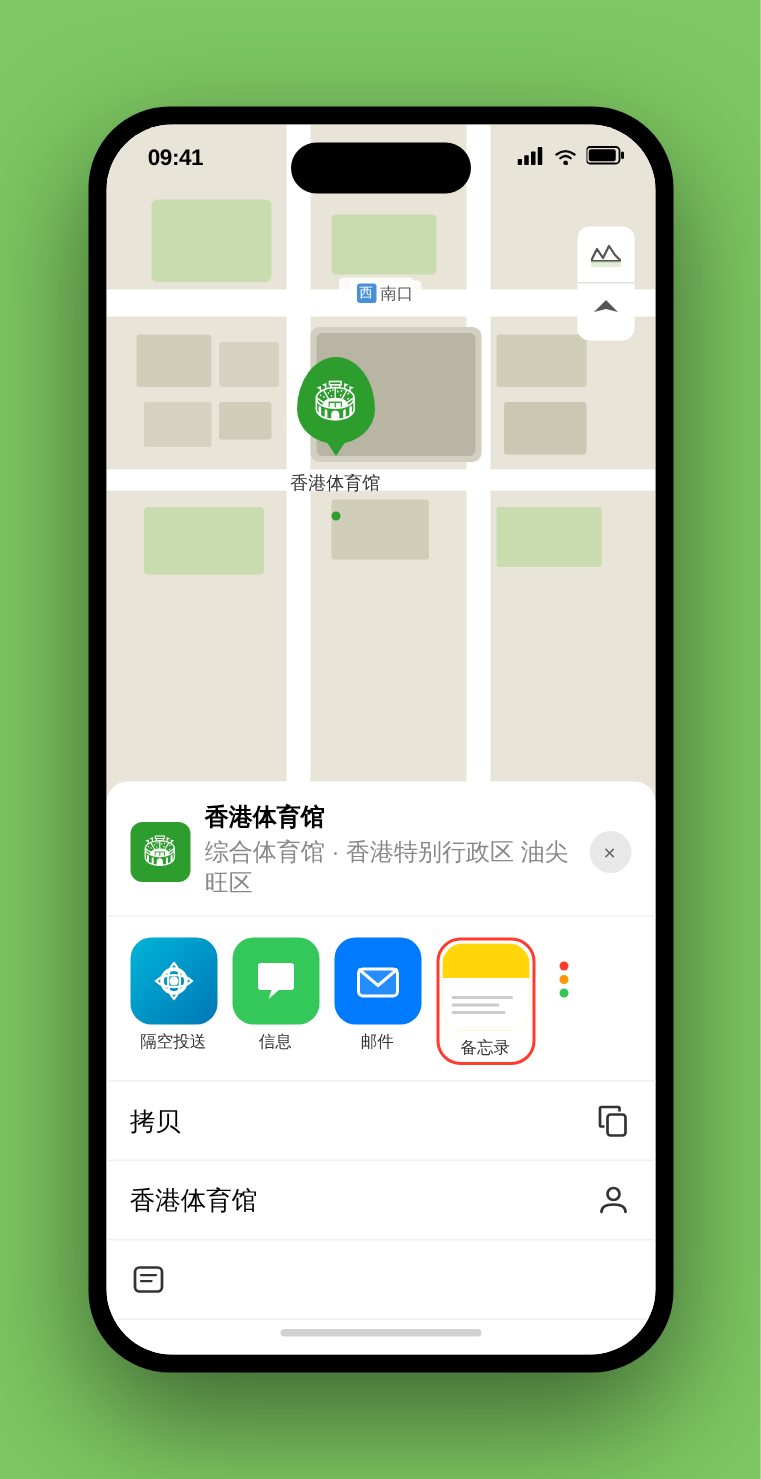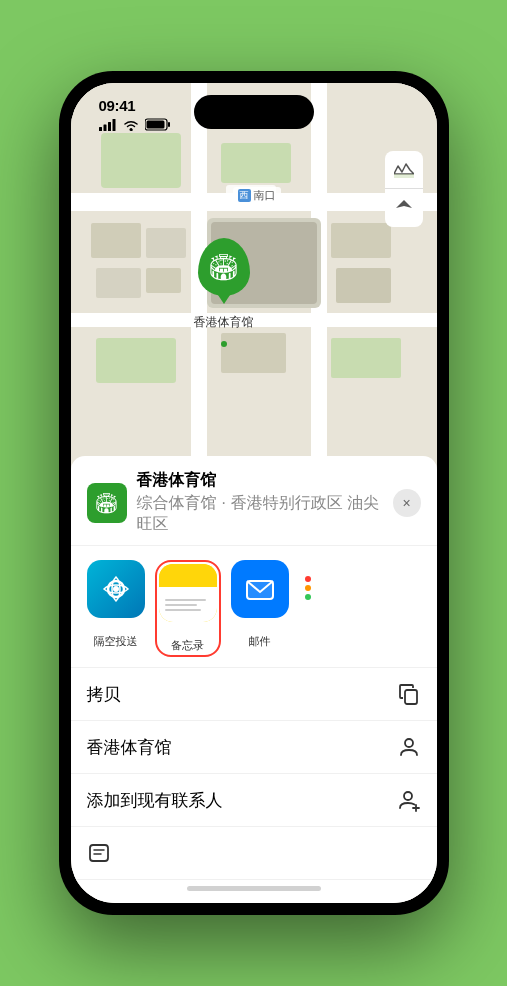--- a/index.html
+++ b/index.html
@@ -36,21 +36,20 @@
       left: 0;
       right: 0;
       height: 48px;
       z-index: 100;
       display: flex;
       align-items: flex-start;
       padding-top: 14px;
       padding-left: 28px;
       padding-right: 20px;
       justify-content: space-between;
-      flex-direction: column;
     }
     .status-time {
       font-size: 15px;
       font-weight: 600;
       color: #000;
       letter-spacing: -0.3px;
     }
     .status-icons {
       display: flex;
       align-items: center;
@@ -216,21 +215,21 @@
       align-items: flex-start;
       padding: 14px 16px 10px;
       gap: 10px;
       overflow-x: hidden;
       border-bottom: 1px solid #f0f0f0;
     }
     .app-item {
       display: flex;
       flex-direction: column;
       align-items: center;
-      gap: 16px;
+      gap: 4px;
       flex-shrink: 0;
     }
     .app-icon {
       width: 58px;
       height: 58px;
       border-radius: 14px;
       display: flex;
       align-items: center;
       justify-content: center;
     }
@@ -422,46 +421,54 @@
             <svg width="36" height="36" viewBox="0 0 36 36">
               <circle cx="18" cy="18" r="8" fill="none" stroke="white" stroke-width="2.5"></circle>
               <circle cx="18" cy="18" r="3" fill="white"></circle>
               <path d="M18 6 Q22 10 22 18 Q22 26 18 30 Q14 26 14 18 Q14 10 18 6Z" fill="none" stroke="white" stroke-width="1.5"></path>
               <path d="M6 18 Q10 14 18 14 Q26 14 30 18 Q26 22 18 22 Q10 22 6 18Z" fill="none" stroke="white" stroke-width="1.5"></path>
             </svg>
           </div>
           <span class="app-label">隔空投送</span>
         </div>
 
+        <div class="app-item">
+          <div class="app-icon messages">
+            <svg width="36" height="36" viewBox="0 0 36 36">
+              <path d="M6 8 Q6 6 8 6 L28 6 Q30 6 30 8 L30 22 Q30 24 28 24 L20 24 L13 30 L15 24 L8 24 Q6 24 6 22 Z" fill="white"></path>
+            </svg>
+          </div>
+          <span class="app-label">信息</span>
+        </div>
+
+        <div class="app-item">
+          <div class="app-icon mail">
+            <svg width="36" height="36" viewBox="0 0 36 36">
+              <rect x="5" y="10" width="26" height="18" rx="3" fill="white" opacity="0.15"></rect>
+              <rect x="5" y="10" width="26" height="18" rx="3" fill="none" stroke="white" stroke-width="2"></rect>
+              <polyline points="5,10 18,21 31,10" fill="none" stroke="white" stroke-width="2"></polyline>
+            </svg>
+          </div>
+          <span class="app-label">邮件</span>
+        </div>
 
         <div class="app-item notes-selected">
           <div class="app-icon notes" style="background:transparent; padding:0; width:58px; height:58px; border-radius:14px; overflow:hidden;">
             <div class="notes-inner">
               <div class="notes-top"></div>
               <div class="notes-lines">
                 <div class="notes-line"></div>
                 <div class="notes-line"></div>
                 <div class="notes-line"></div>
               </div>
             </div>
           </div>
           <span class="app-label">备忘录</span>
         </div>
 
-        <div class="app-item">
-          <div class="app-icon mail">
-            <svg width="36" height="36" viewBox="0 0 36 36">
-              <rect x="5" y="10" width="26" height="18" rx="3" fill="white" opacity="0.15"></rect>
-              <rect x="5" y="10" width="26" height="18" rx="3" fill="none" stroke="white" stroke-width="2"></rect>
-              <polyline points="5,10 18,21 31,10" fill="none" stroke="white" stroke-width="2"></polyline>
-            </svg>
-          </div>
-          <span class="app-label">邮件</span>
-        </div>
-
         <div class="more-indicator">
           <div class="dot-stack">
             <div class="dot-c" style="background:#ff3b30;"></div>
             <div class="dot-c" style="background:#ff9500;"></div>
             <div class="dot-c" style="background:#34c759;"></div>
           </div>
         </div>
       </div>
 
       <div class="action-row">
@@ -473,29 +480,20 @@
       </div>
 
       <div class="action-row">
         <span class="action-label">香港体育馆</span>
         <svg width="24" height="24" viewBox="0 0 24 24">
           <circle cx="12" cy="8" r="4" stroke="#333" stroke-width="1.8" fill="none"></circle>
           <path d="M4 20 Q4 15 12 15 Q20 15 20 20" stroke="#333" stroke-width="1.8" fill="none" stroke-linecap="round"></path>
         </svg>
       </div>
 
-      <div class="action-row">
-        <span class="action-label">添加到现有联系人</span>
-        <svg width="24" height="24" viewBox="0 0 24 24">
-          <circle cx="11" cy="8" r="4" stroke="#333" stroke-width="1.8" fill="none"></circle>
-          <path d="M3 20 Q3 15 11 15 Q15 15 17.5 16.5" stroke="#333" stroke-width="1.8" fill="none" stroke-linecap="round"></path>
-          <line x1="19" y1="17" x2="19" y2="23" stroke="#333" stroke-width="1.8" stroke-linecap="round"></line>
-          <line x1="16" y1="20" x2="22" y2="20" stroke="#333" stroke-width="1.8" stroke-linecap="round"></line>
-        </svg>
-      </div>
 
       <div class="action-row">
         <svg width="24" height="24" viewBox="0 0 24 24">
           <rect x="3" y="4" width="18" height="16" rx="3" stroke="#333" stroke-width="1.8" fill="none"></rect>
           <line x1="7" y1="9" x2="17" y2="9" stroke="#333" stroke-width="1.5" stroke-linecap="round"></line>
           <line x1="7" y1="13" x2="14" y2="13" stroke="#333" stroke-width="1.5" stroke-linecap="round"></line>
         </svg>
       </div>
 
 

